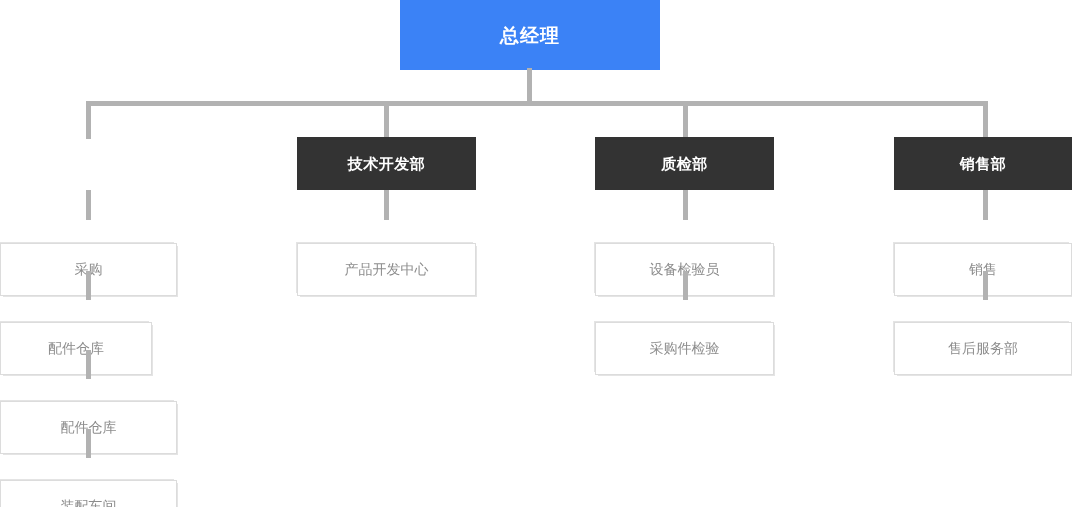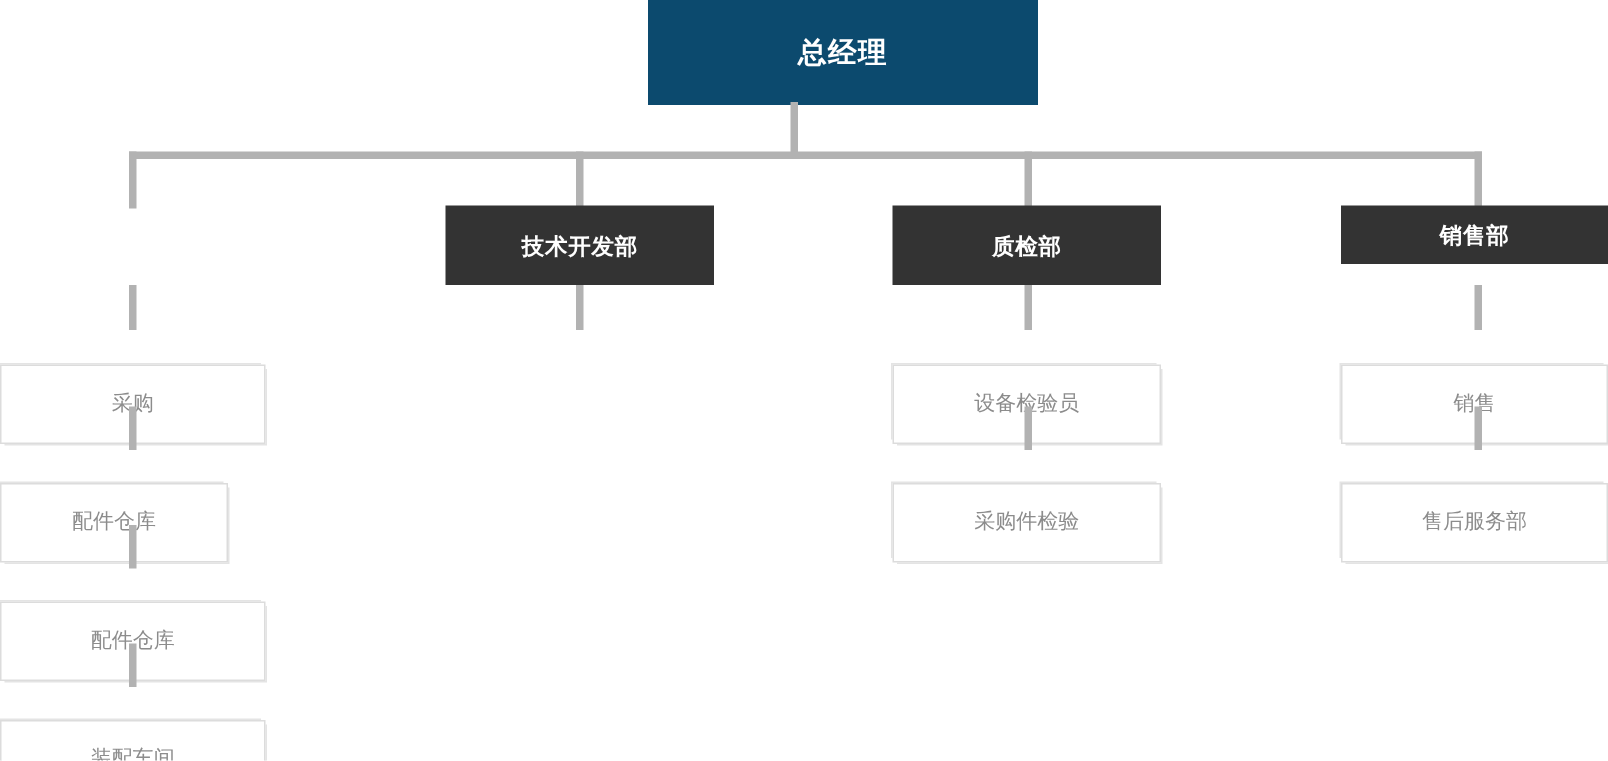--- a/index.html
+++ b/index.html
@@ -32,26 +32,25 @@
     position: absolute;
     box-sizing: border-box;
     display: flex;
     align-items: center;
     justify-content: center;
     text-align: center;
     line-height: 1.2;
   }
 
   .node-root {
-    background: #0c4a6e;
+    background: #3b82f6;
     color: #ffffff;
     font-size: 19px;
     font-weight: bold;
     letter-spacing: 1px;
-    margin-left: 32px;
   }
 
   .node-dept {
     background: #333333;
     color: #ffffff;
     font-size: 15px;
     font-weight: bold;
     letter-spacing: 0.5px;
   }
 
@@ -102,36 +101,39 @@
   <div class="conn conn-v" style="left:86px; top:429px; height:29px;"></div>
   <div class="node node-sub" style="left:0px; top:456px; width:177px; height:53px;">
     <span>装配车间</span>
   </div>
 
   <div class="node node-dept" style="left:297px; top:137px; width:179px; height:53px;">
     <span>技术开发部</span>
   </div>
 
   <div class="conn conn-v" style="left:384px; top:190px; height:30px;"></div>
+  <div class="node node-sub" style="left:297px; top:219px; width:179px; height:53px;">
+    <span>产品开发中心</span>
+  </div>
 
   <div class="node node-dept" style="left:595px; top:137px; width:179px; height:53px;">
     <span>质检部</span>
   </div>
 
   <div class="conn conn-v" style="left:683px; top:190px; height:30px;"></div>
   <div class="node node-sub" style="left:595px; top:219px; width:179px; height:53px;">
     <span>设备检验员</span>
   </div>
 
   <div class="conn conn-v" style="left:683px; top:271px; height:29px;"></div>
   <div class="node node-sub" style="left:595px; top:298px; width:179px; height:53px;">
     <span>采购件检验</span>
   </div>
 
-  <div class="node node-dept" style="left:894px; top:137px; width:178px; height:39px;">
+  <div class="node node-dept" style="left:894px; top:137px; width:178px; height:53px;">
     <span>销售部</span>
   </div>
 
   <div class="conn conn-v" style="left:983px; top:190px; height:30px;"></div>
   <div class="node node-sub" style="left:894px; top:219px; width:178px; height:53px;text-align:right;">
     <span>销售</span>
   </div>
 
   <div class="conn conn-v" style="left:983px; top:271px; height:29px;"></div>
   <div class="node node-sub" style="left:894px; top:298px; width:178px; height:53px;">

